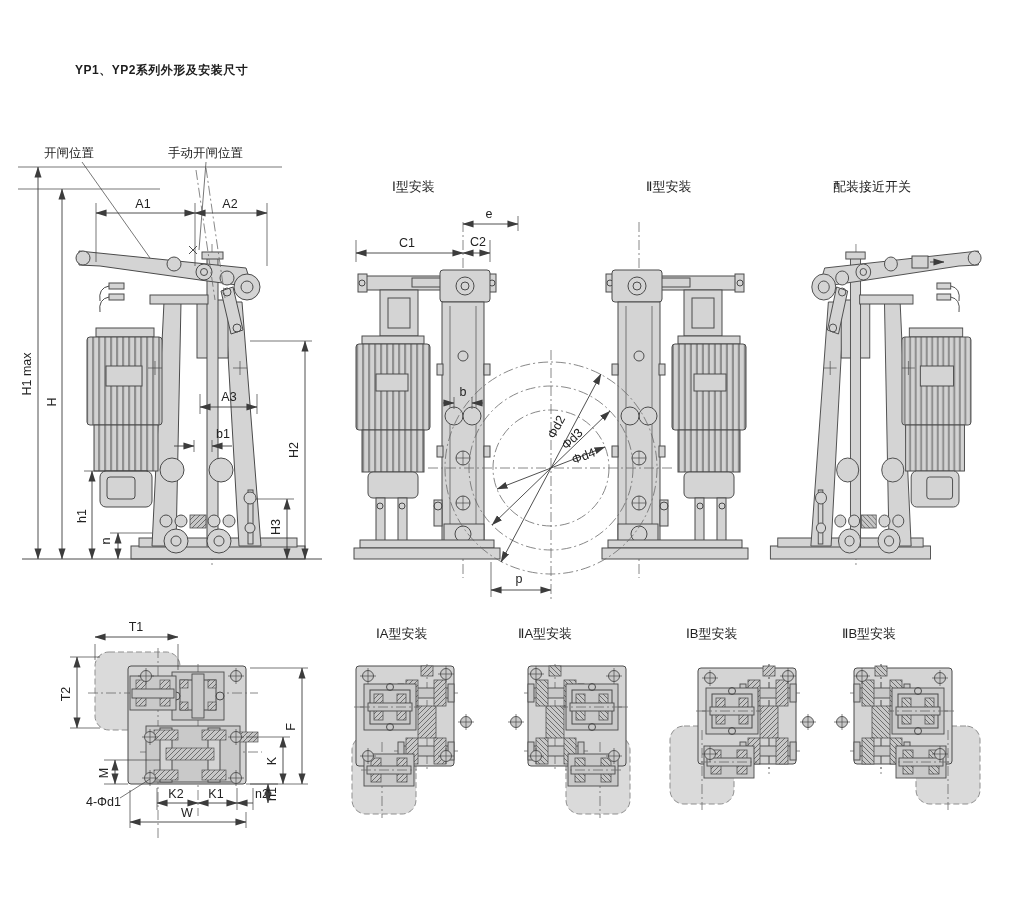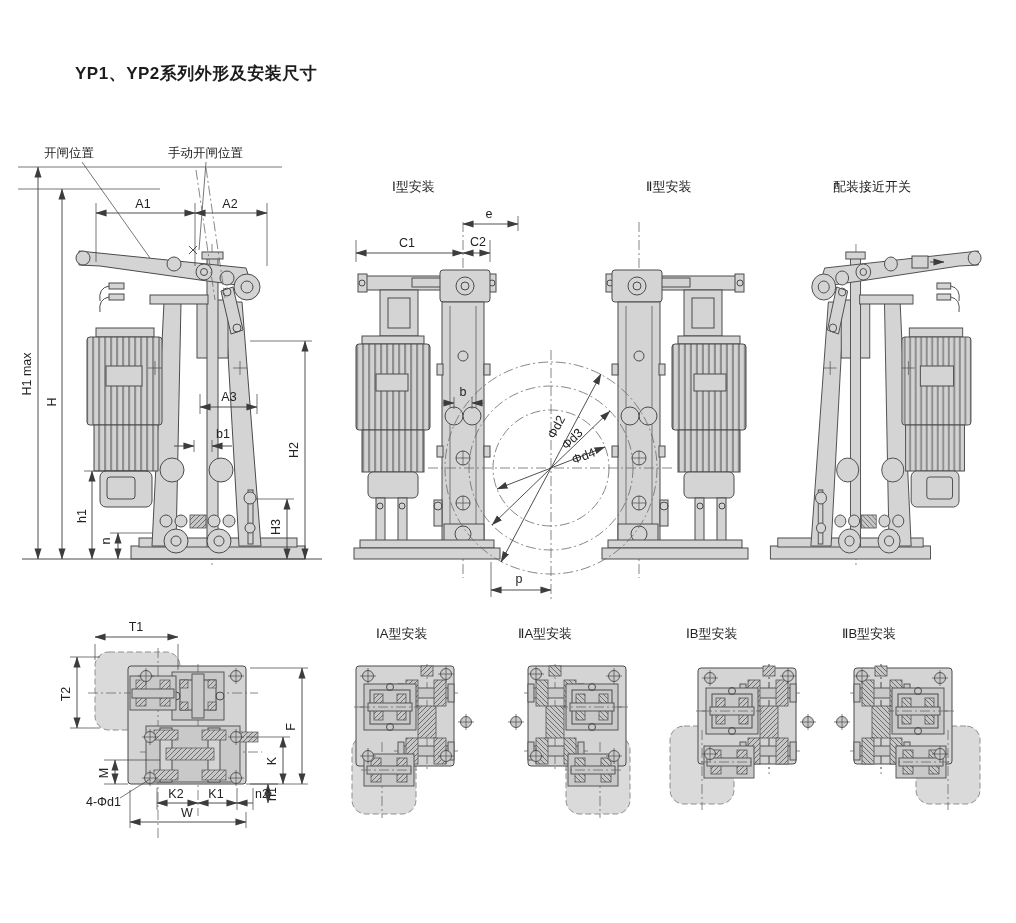--- a/index.html
+++ b/index.html
@@ -1,18 +1,18 @@
 <!DOCTYPE html>
 <html><head>
 <meta charset="utf-8">
 <style>
   html,body { margin:0; padding:0; background:#ffffff; }
   #canvas { position:relative; width:1016px; height:923px; background:#ffffff; overflow:hidden;
             font-family:"Liberation Sans", sans-serif; }
-  #page-title { position:absolute; left:75px; top:62px; font-size:17px; font-weight:bold;
+  #page-title { position:absolute; left:75px; top:62px; font-size:12px; font-weight:bold;
                 color:#1c1c1c; letter-spacing:0.5px; }
   svg { position:absolute; left:0; top:0; }
   svg text { font-family:"Liberation Sans", sans-serif; fill:#222222; }
   .dt  { font-size:12.5px; }
   .ct  { font-size:12.5px; }
   .vt  { font-size:13px; }
   .f   { fill:#d4d4d4; stroke:#4b4b4b; stroke-width:1; }
   .f2  { fill:#c9c9c9; stroke:#4b4b4b; stroke-width:0.9; }
   .s   { fill:none; stroke:#4b4b4b; stroke-width:1; }
   .sd  { fill:none; stroke:#4b4b4b; stroke-width:0.7; }

